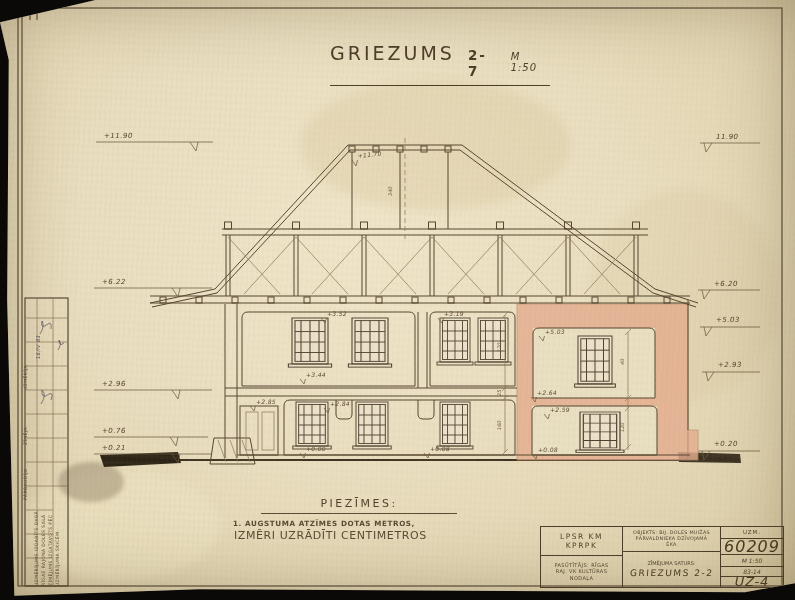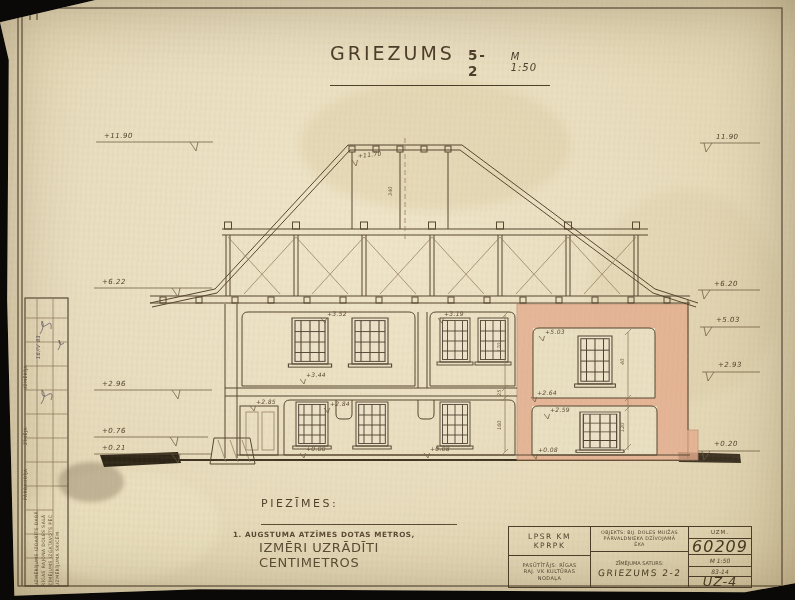--- a/index.html
+++ b/index.html
@@ -32,25 +32,25 @@
   text{fill:#4e3f2b;}
   .etxt{font:italic 7px "DejaVu Sans",sans-serif;letter-spacing:.5px;}
   .itxt{font:italic 6px "DejaVu Sans",sans-serif;letter-spacing:.3px;fill:#5a4a33;}
   .dtxt{font:italic 5px "DejaVu Sans",sans-serif;fill:#6b5a3e;}
   .title{position:absolute;left:330px;top:42px;width:220px;display:flex;gap:13px;align-items:baseline;
     justify-content:center;color:#4a3b28;border-bottom:1.6px solid #4a3b28;padding-bottom:6px;}
   .title .tname{font-size:19px;letter-spacing:3px;}
   .title .tnum{font-size:13.5px;font-weight:bold;letter-spacing:2px;}
   .title .tscale{font-size:10px;font-style:italic;letter-spacing:1px;}
   .notes{position:absolute;left:233px;top:497px;width:240px;color:#5a4a33;}
-  .notes-heading{margin-left:28px;width:196px;font-size:11px;letter-spacing:2.5px;
-    border-bottom:1.5px solid #5a4a33;padding-bottom:14px;color:#4e3f2b;}
+  .notes-heading{margin-left:28px;width:196px;text-align:center;font-size:11px;letter-spacing:2.5px;
+    border-bottom:1.5px solid #5a4a33;padding-bottom:3px;color:#4e3f2b;}
   .note-line1{font-size:7.2px;letter-spacing:.6px;margin-top:5px;font-weight:bold;}
-  .note-line2{font-size:13px;letter-spacing:.6px;margin-left:26px;margin-top:1px;}
-  .tblock{position:absolute;left:508px;top:526px;width:242px;height:60px;border:1.2px solid #4a3b28;
+  .note-line2{font-size:11px;letter-spacing:.6px;margin-left:1px;margin-top:1px;}
+  .tblock{position:absolute;left:540px;top:526px;width:242px;height:60px;border:1.2px solid #4a3b28;
     color:#4e3f2b;}
   .cell{position:absolute;box-sizing:border-box;border-right:1px solid #4a3b28;border-bottom:1px solid #4a3b28;
     display:flex;flex-direction:column;align-items:center;justify-content:center;line-height:1.25;}
   .cA1{left:0;top:0;width:82px;height:29px;font-size:7.5px;letter-spacing:1.5px;}
   .cA2{left:0;top:29px;width:82px;height:31px;font-size:5px;letter-spacing:.4px;border-bottom:none;}
   .cB1{left:82px;top:0;width:98px;height:25px;font-size:4.8px;letter-spacing:.3px;}
   .cB2{left:82px;top:25px;width:98px;height:35px;font-size:5px;border-bottom:none;}
   .cB2 .big{font-size:9px;letter-spacing:1.5px;transform:skewX(-5deg);margin-top:2px;color:#44361f;}
   .cC1{left:180px;top:0;width:62px;height:12px;font-size:5.5px;letter-spacing:1px;border-right:none;}
   .cC2{left:180px;top:12px;width:62px;height:16px;font-size:16px;font-style:italic;letter-spacing:1px;border-right:none;color:#44361f;}
@@ -305,21 +305,21 @@
     <text class="itxt" x="306" y="451">+0.00</text>
     <text class="itxt" x="430" y="451">+0.08</text>
     <text class="itxt" x="545" y="334">+5.03</text>
     <text class="itxt" x="537" y="395">+2.64</text>
     <text class="itxt" x="550" y="412">+2.59</text>
     <text class="itxt" x="538" y="452">+0.08</text>
   </svg>
 
   <div class="title">
     <span class="tname">GRIEZUMS</span>
-    <span class="tnum">5-2</span>
+    <span class="tnum">2-7</span>
     <span class="tscale">M 1:50</span>
   </div>
 
   <div class="notes">
     <div class="notes-heading">PIEZĪMES:</div>
     <div class="note-line1">1. AUGSTUMA ATZĪMES DOTAS METROS,</div>
     <div class="note-line2">IZMĒRI UZRĀDĪTI CENTIMETROS</div>
   </div>
 
   <div class="tblock">

